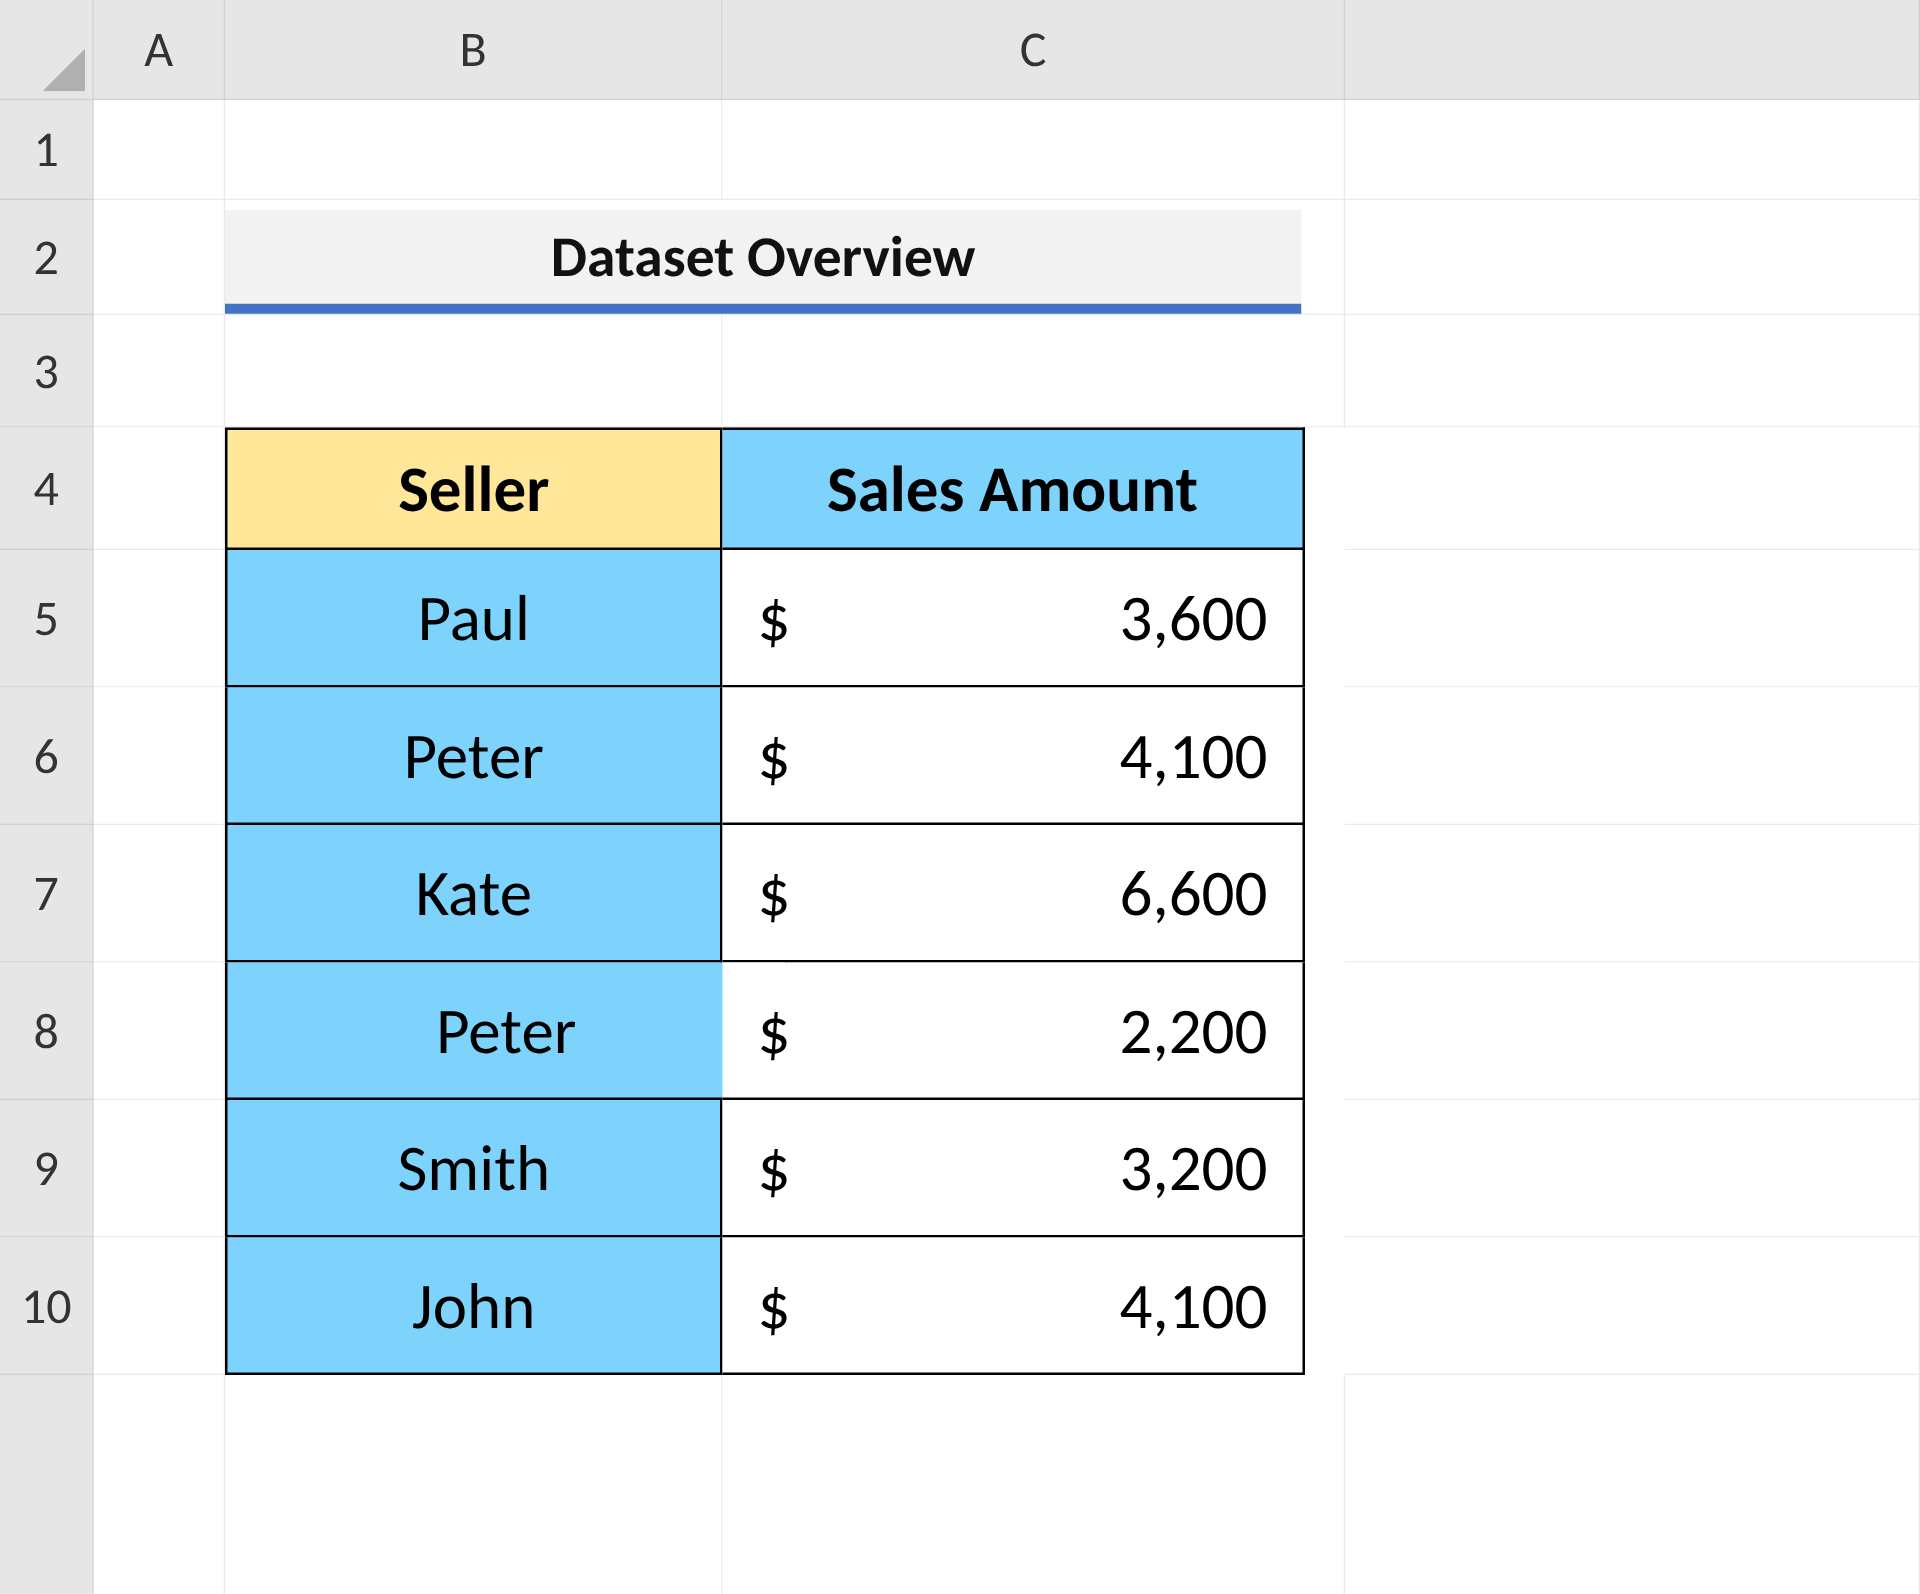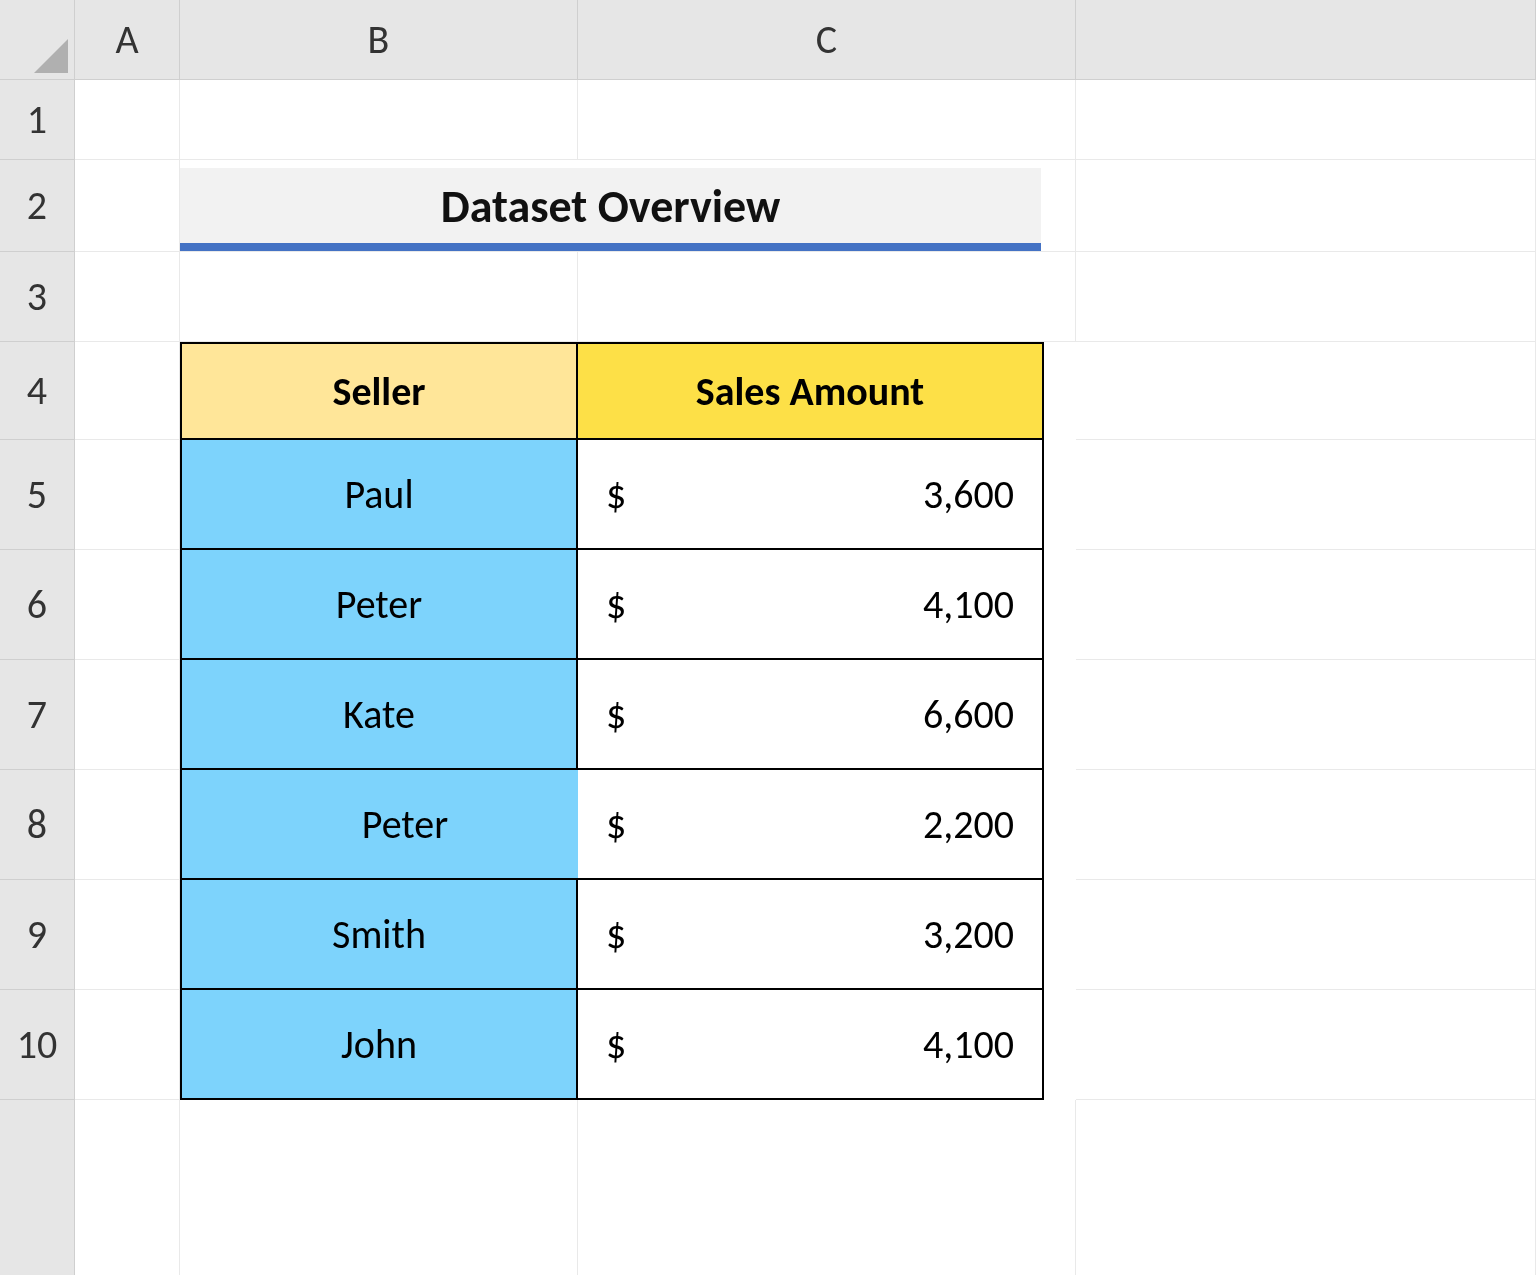--- a/index.html
+++ b/index.html
@@ -73,30 +73,30 @@
     justify-content:center;
     font-size: 46px;
     font-weight: 700;
     color:#111;
   }
 
   .tbl-cell {
     position:absolute;
     display:flex;
     align-items:center;
-    font-size: 40px;
+    font-size: 52px;
   }
   .seller-head {
     background:#ffe699;
     border:2px solid #000;
     justify-content:center;
     font-weight:700;
   }
   .amount-head {
-    background:#fde047;
+    background:#7dd3fc;
     border:2px solid #000;
     border-left:none;
     justify-content:center;
     font-weight:700;
   }
   .seller-cell {
     background:#7dd3fc;
     border:2px solid #000;
     border-top:none;
     justify-content:center;

